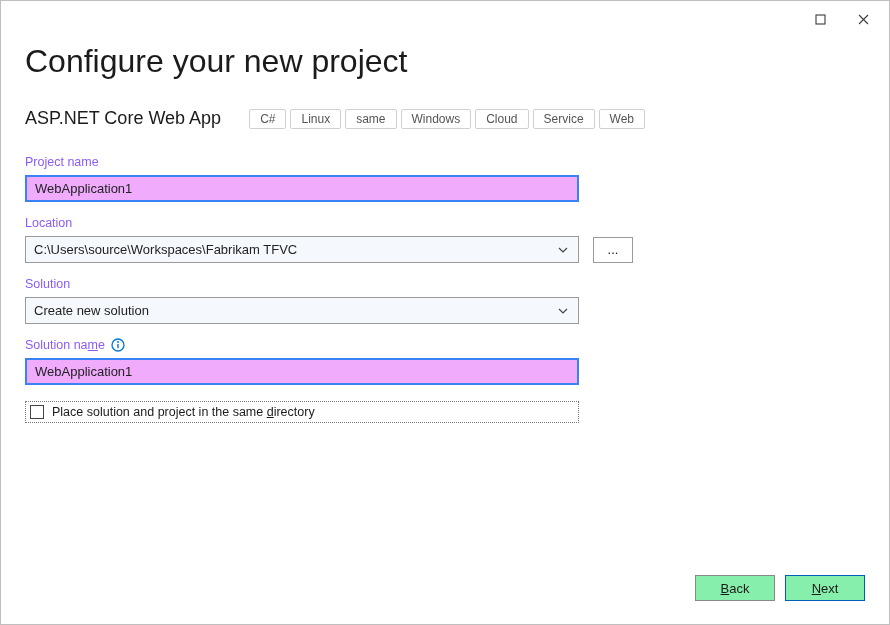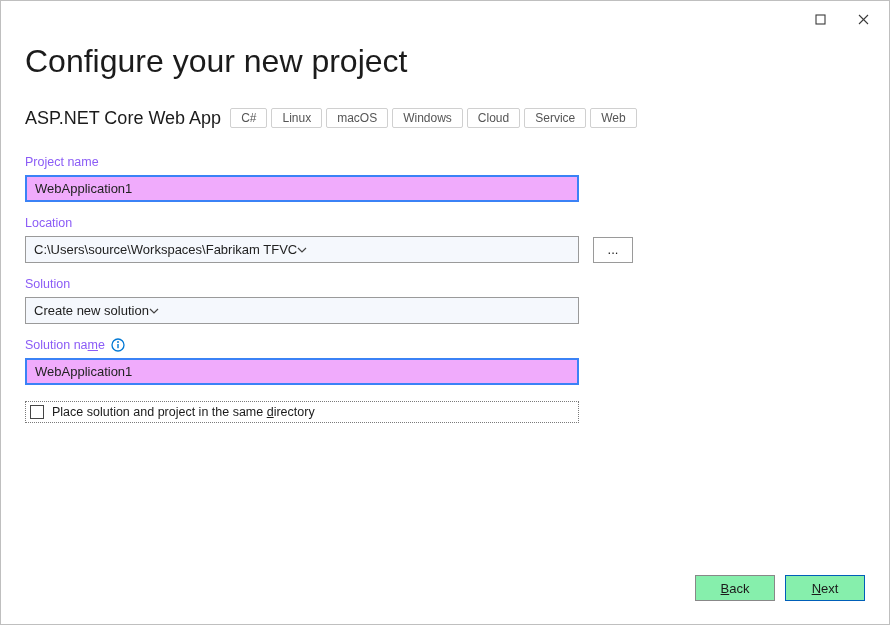--- a/index.html
+++ b/index.html
@@ -40,22 +40,22 @@
     overflow: hidden;
   }
   h1.page-title {
     font-size: 32px;
     font-weight: 400;
     margin: 0 0 28px 0;
     color: #1b1b1b;
   }
   .template-row {
     display: flex;
-    align-items: flex-start;
-    gap: 5px;
+    align-items: flex-end;
+    gap: 24px;
     margin-bottom: 26px;
   }
   .template-name {
     font-size: 18px;
     font-weight: 400;
   }
   .tags {
     display: flex;
     gap: 0;
   }
@@ -95,21 +95,21 @@
     outline: none;
   }
   .combo-row {
     display: flex;
     align-items: center;
     gap: 14px;
   }
   .combo {
     display: flex;
     align-items: center;
-    justify-content: flex-start;
+    justify-content: space-between;
     background: #f5f8fd;
     border: 1px solid #9a9a9a;
     padding-right: 10px;
   }
   .combo .chevron {
     width: 10px; height: 10px;
   }
   .browse-btn {
     width: 40px; height: 26px;
     border: 1px solid #9a9a9a;
@@ -175,21 +175,21 @@
 
   <div class="content">
 
     <h1 class="page-title">Configure your new project</h1>
 
     <div class="template-row">
       <div class="template-name">ASP.NET Core Web App</div>
       <div class="tags">
         <span class="tag">C#</span>
         <span class="tag">Linux</span>
-        <span class="tag">macOS</span>
+        <span class="tag">same</span>
         <span class="tag">Windows</span>
         <span class="tag">Cloud</span>
         <span class="tag">Service</span>
         <span class="tag">Web</span>
       </div>
     </div>
 
     <div class="field-group">
       <div class="field-label">Project name</div>
       <input class="text-input" type="text" value="WebApplication1" style="">

